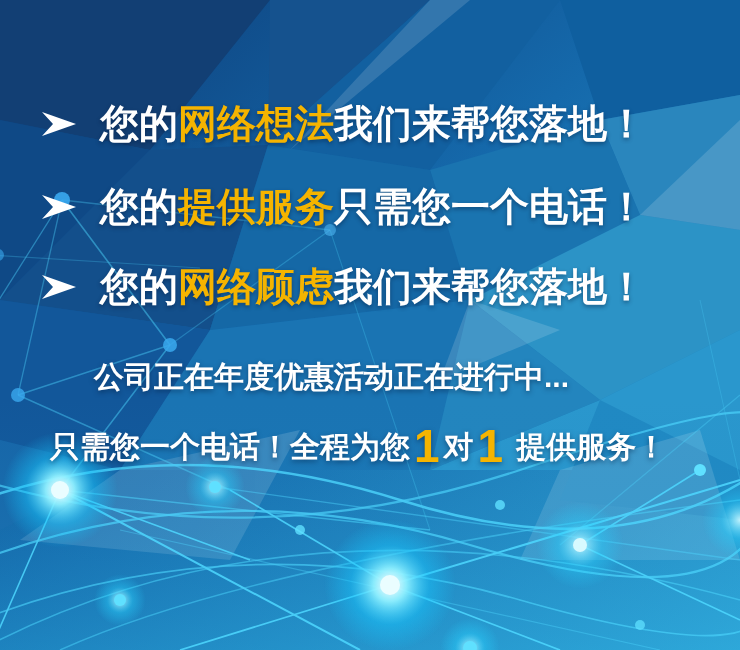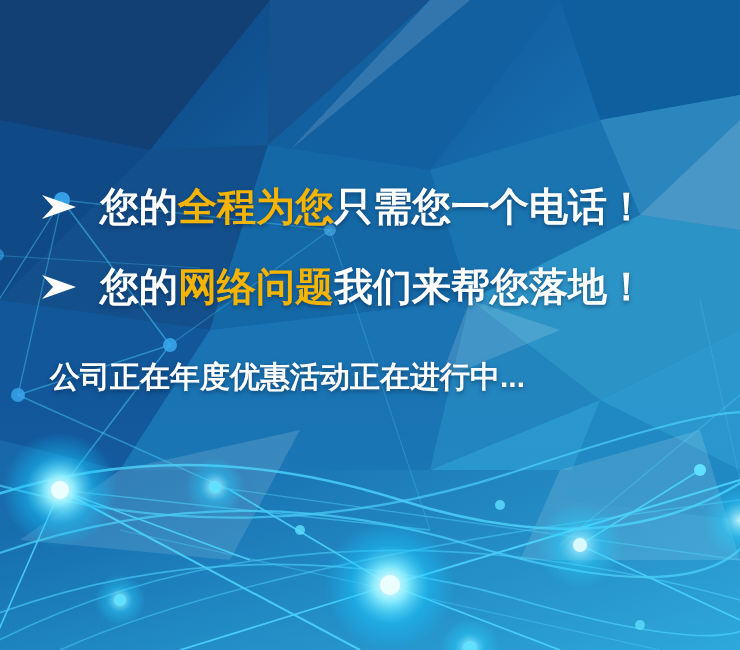--- a/index.html
+++ b/index.html
@@ -69,21 +69,21 @@
   .subline {
     position: absolute;
     left: 50px;
     font-size: 30px;
     font-weight: bold;
     color: #ffffff;
     white-space: nowrap;
     line-height: 1;
     text-shadow: 0 2px 5px rgba(0,26,60,.5);
   }
-  .subline.s1 { top: 362px; }
+  .subline.s1 { top: 362px; margin-left: 44px; }
   .subline.s2 { top: 432px; }
 
   .big-one {
     color: #f5b400;
     font-size: 46px;
     font-weight: bold;
     line-height: 0;
     position: relative;
     top: 5px;
     padding: 0 4px;
@@ -211,32 +211,39 @@
       <circle cx="62" cy="200" r="8" fill="#3aa9ef" opacity=".9"></circle>
       <circle cx="170" cy="345" r="7" fill="#3aa9ef" opacity=".85"></circle>
       <circle cx="18" cy="395" r="7" fill="#3aa9ef" opacity=".8"></circle>
       <circle cx="330" cy="230" r="6" fill="#4db4f0" opacity=".6"></circle>
       <circle cx="-2" cy="255" r="6" fill="#3aa9ef" opacity=".6"></circle>
     </g>
   </svg>
 
   <div class="content">
 
+    <div class="headline-row r1">
+      <svg class="bullet-arrow" viewBox="0 0 38 30">
+        <polygon points="2,3 36,15 2,27 13,15" fill="#ffffff"></polygon>
+      </svg>
+      <div class="headline-text"><span>您的</span><span class="gold">网络想法</span><span>我们来帮您落地！</span></div>
+    </div>
 
     <div class="headline-row r2">
       <svg class="bullet-arrow" viewBox="0 0 38 30">
         <polygon points="2,3 36,15 2,27 13,15" fill="#ffffff"></polygon>
       </svg>
-      <div class="headline-text"><span>您的</span><span class="gold">全程为您</span><span>只需您一个电话！</span></div>
+      <div class="headline-text"><span>您的</span><span class="gold">提供服务</span><span>只需您一个电话！</span></div>
     </div>
 
     <div class="headline-row r3">
       <svg class="bullet-arrow" viewBox="0 0 38 30">
         <polygon points="2,3 36,15 2,27 13,15" fill="#ffffff"></polygon>
       </svg>
-      <div class="headline-text"><span>您的</span><span class="gold">网络问题</span><span>我们来帮您落地！</span></div>
+      <div class="headline-text"><span>您的</span><span class="gold">网络顾虑</span><span>我们来帮您落地！</span></div>
     </div>
 
     <div class="subline s1">公司正在年度优惠活动正在进行中...</div>
 
+    <div class="subline s2"><span>只需您一个电话！全程为您</span><span class="big-one">1</span><span>对</span><span class="big-one">1</span><span class="sp"></span><span>提供服务！</span></div>
 
   </div>
 </div>
 
 </body></html>

